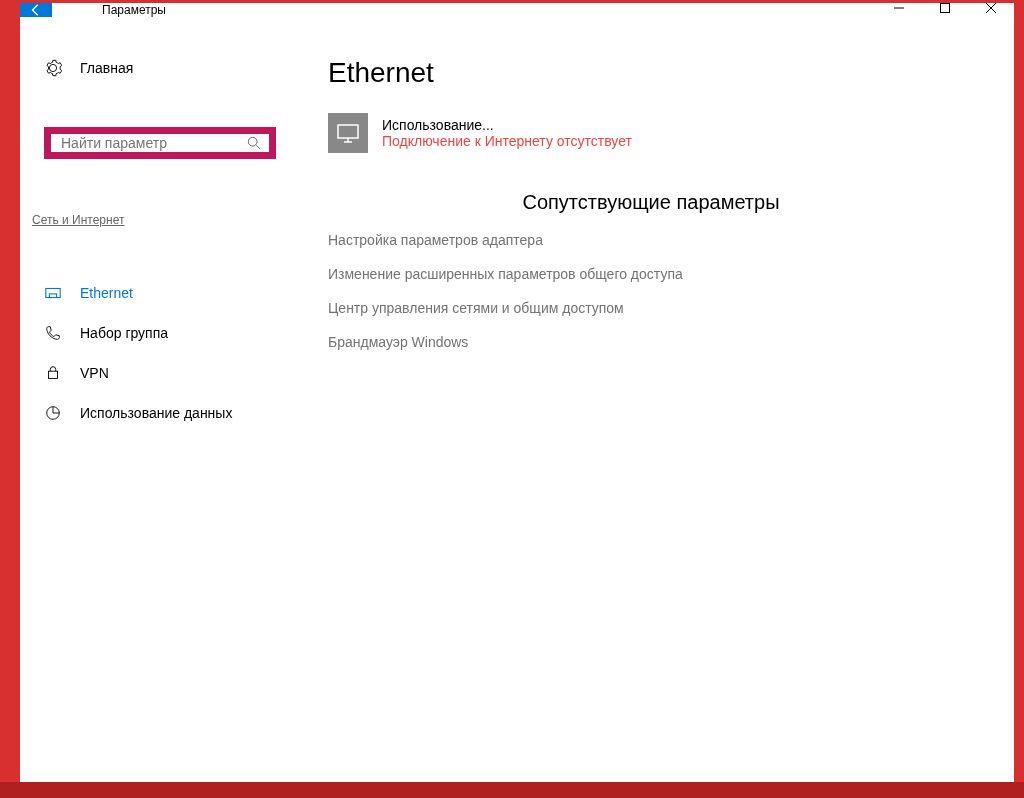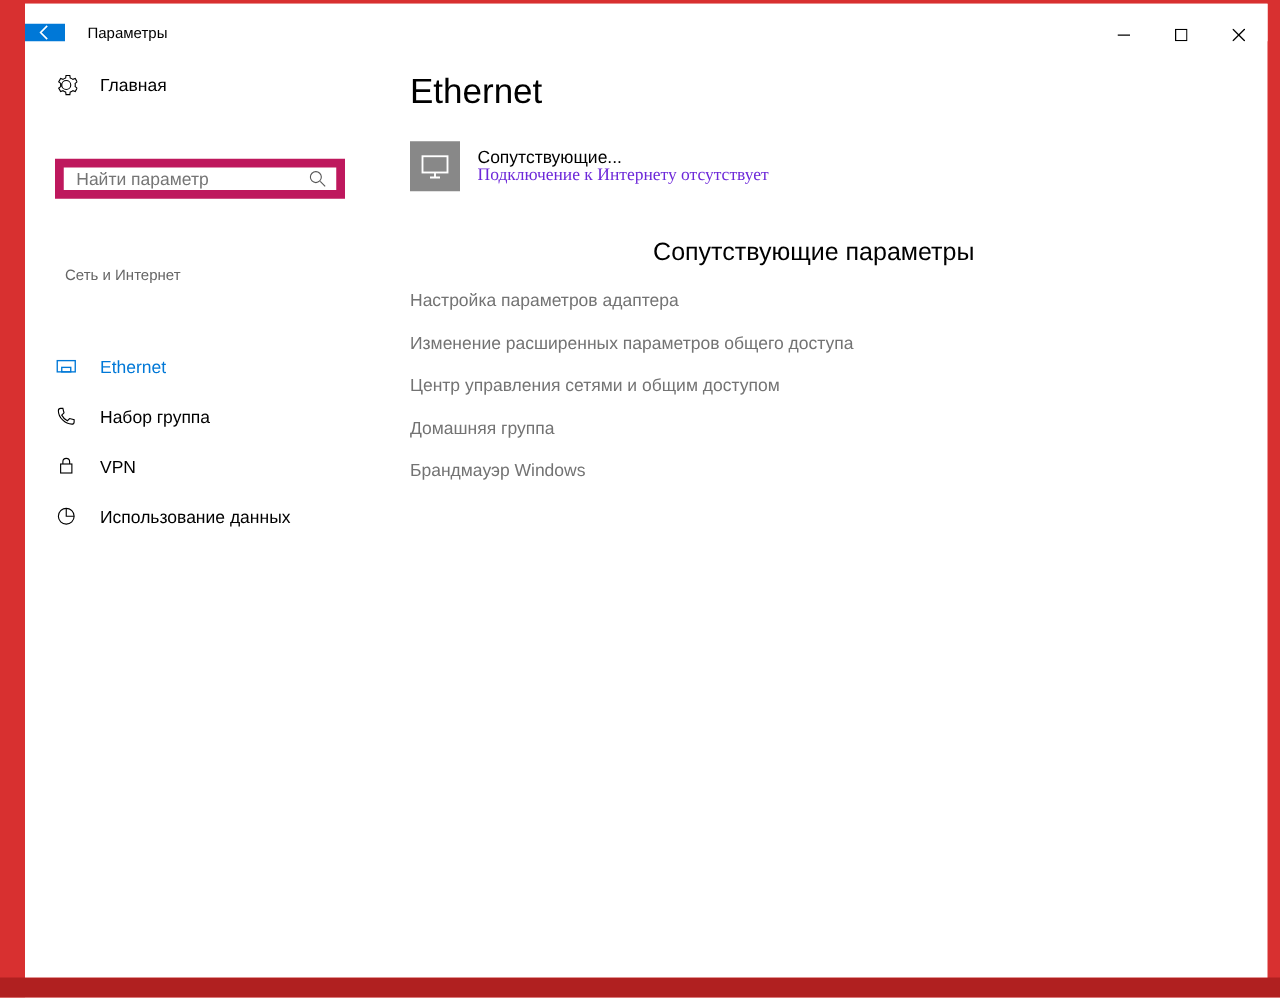--- a/index.html
+++ b/index.html
@@ -1,47 +1,47 @@
 <!DOCTYPE html>
 <html><head>
 <meta charset="utf-8">
 <style>
 * { margin: 0; padding: 0; box-sizing: border-box; font-family: "Segoe UI", Tahoma, sans-serif; }
 body { width: 1024px; height: 798px; background: #d83030; overflow: hidden; position: relative; }
 .window { position: absolute; left: 20px; top: 3px; right: 10px; bottom: 16px; background: #fff; display: flex; flex-direction: column; }
-.titlebar { height: 30px; display: flex; align-items: flex-end; background: #fff; }
+.titlebar { height: 30px; display: flex; align-items: flex-start; background: #fff; gap: 32px; }
 .back-btn { width: 32px; background: #0078d7; color: #fff; display: flex; align-items: center; justify-content: center; cursor: pointer; }
 .back-btn svg { width: 14px; height: 14px; }
 .title-text { flex: 0 0 auto; padding-left: 18px; font-size: 12px; color: #000; display: flex; align-items: center; }
 .title-spacer { flex: 1; }
 .win-controls { display: flex; }
 .win-btn { width: 46px; display: flex; align-items: center; justify-content: center; cursor: pointer; }
 .win-btn svg { width: 10px; height: 10px; }
 .body { flex: 1; display: flex; overflow: hidden; }
 .sidebar { width: 280px; padding: 18px 0 0 0; display: flex; flex-direction: column; gap: 36px; }
 .home-row { display: flex; align-items: center; padding: 8px 24px 14px 24px; cursor: pointer; }
 .home-row .icon { width: 18px; height: 18px; margin-right: 18px; display: flex; align-items: center; justify-content: center; }
 .home-row .label { font-size: 14px; color: #000; }
 .search-wrap { padding: 0 24px 18px 24px; }
 .search-box { position: relative; border: 7px solid #be185d; height: 32px; display: flex; align-items: center; }
 .search-box input { flex: 1; border: none; outline: none; padding: 0 30px 0 10px; font-size: 14px; height: 100%; background: transparent; }
 .search-box .search-icon { position: absolute; right: 8px; top: 50%; transform: translateY(-50%); width: 14px; height: 14px; color: #555; }
-.category-label { padding: 0 24px 10px 32px; font-size: 12px; color: #666; }
+.category-label { padding: 0 24px 10px 12px; font-size: 12px; color: #666; text-decoration: underline; }
 .nav-list { display: flex; flex-direction: column; }
 .nav-item { display: flex; align-items: center; height: 40px; padding: 0 24px; cursor: pointer; }
 .nav-item.active { color: #0078d7; }
 .nav-item .icon { width: 18px; height: 18px; margin-right: 18px; display: flex; align-items: center; justify-content: center; }
 .nav-item .label { font-size: 14px; }
 .main { flex: 1; padding: 24px 40px 0 28px; overflow: auto; }
 .page-title { font-size: 28px; font-weight: 300; color: #000; margin-bottom: 24px; }
 .conn-row { display: flex; align-items: center; margin-bottom: 38px; cursor: pointer; }
 .conn-icon { width: 40px; height: 40px; background: #888; margin-right: 14px; display: flex; align-items: center; justify-content: center; }
 .conn-icon svg { width: 24px; height: 24px; color: #fff; }
 .conn-text .conn-name { font-size: 14px; color: #000; }
-.conn-text .conn-status { font-size: 14px; color: #6d28d9; font-family: Liberation Serif, serif; }
+.conn-text .conn-status { font-size: 14px; color: #ef4444; }
 .section-title { font-size: 20px; font-weight: 400; color: #000; margin-bottom: 18px; text-align: center; }
 .link { display: block; font-size: 14px; color: #737373; margin-bottom: 18px; cursor: pointer; }
 .desktop-edge { position: absolute; left: 0; top: 0; width: 20px; height: 100%; background: #d83030; }
 .taskbar-fake { position: absolute; left: 0; bottom: 0; width: 100%; height: 16px; background: #b02020; }
 </style>
 </head>
 <body>
 
 <div class="desktop-edge"></div>
 <div class="taskbar-fake"></div>
@@ -144,27 +144,26 @@
 
       <div class="conn-row">
         <div class="conn-icon">
           <svg viewBox="0 0 24 24">
               <rect x="2" y="4" width="20" height="13" stroke="#fff" stroke-width="1.5" fill="none"></rect>
               <line x1="8" y1="21" x2="16" y2="21" stroke="#fff" stroke-width="1.5"></line>
               <line x1="12" y1="17" x2="12" y2="21" stroke="#fff" stroke-width="1.5"></line>
             </svg>
         </div>
         <div class="conn-text">
-          <div class="conn-name">Сопутствующие...</div>
+          <div class="conn-name">Использование...</div>
           <div class="conn-status">Подключение к Интернету отсутствует</div>
         </div>
       </div>
 
       <h2 class="section-title">Сопутствующие параметры</h2>
 
       <a class="link">Настройка параметров адаптера</a>
       <a class="link">Изменение расширенных параметров общего доступа</a>
       <a class="link">Центр управления сетями и общим доступом</a>
-      <a class="link">Домашняя группа</a>
       <a class="link">Брандмауэр Windows</a>
     </div>
   </div>
 </div>
 
 </body></html>

